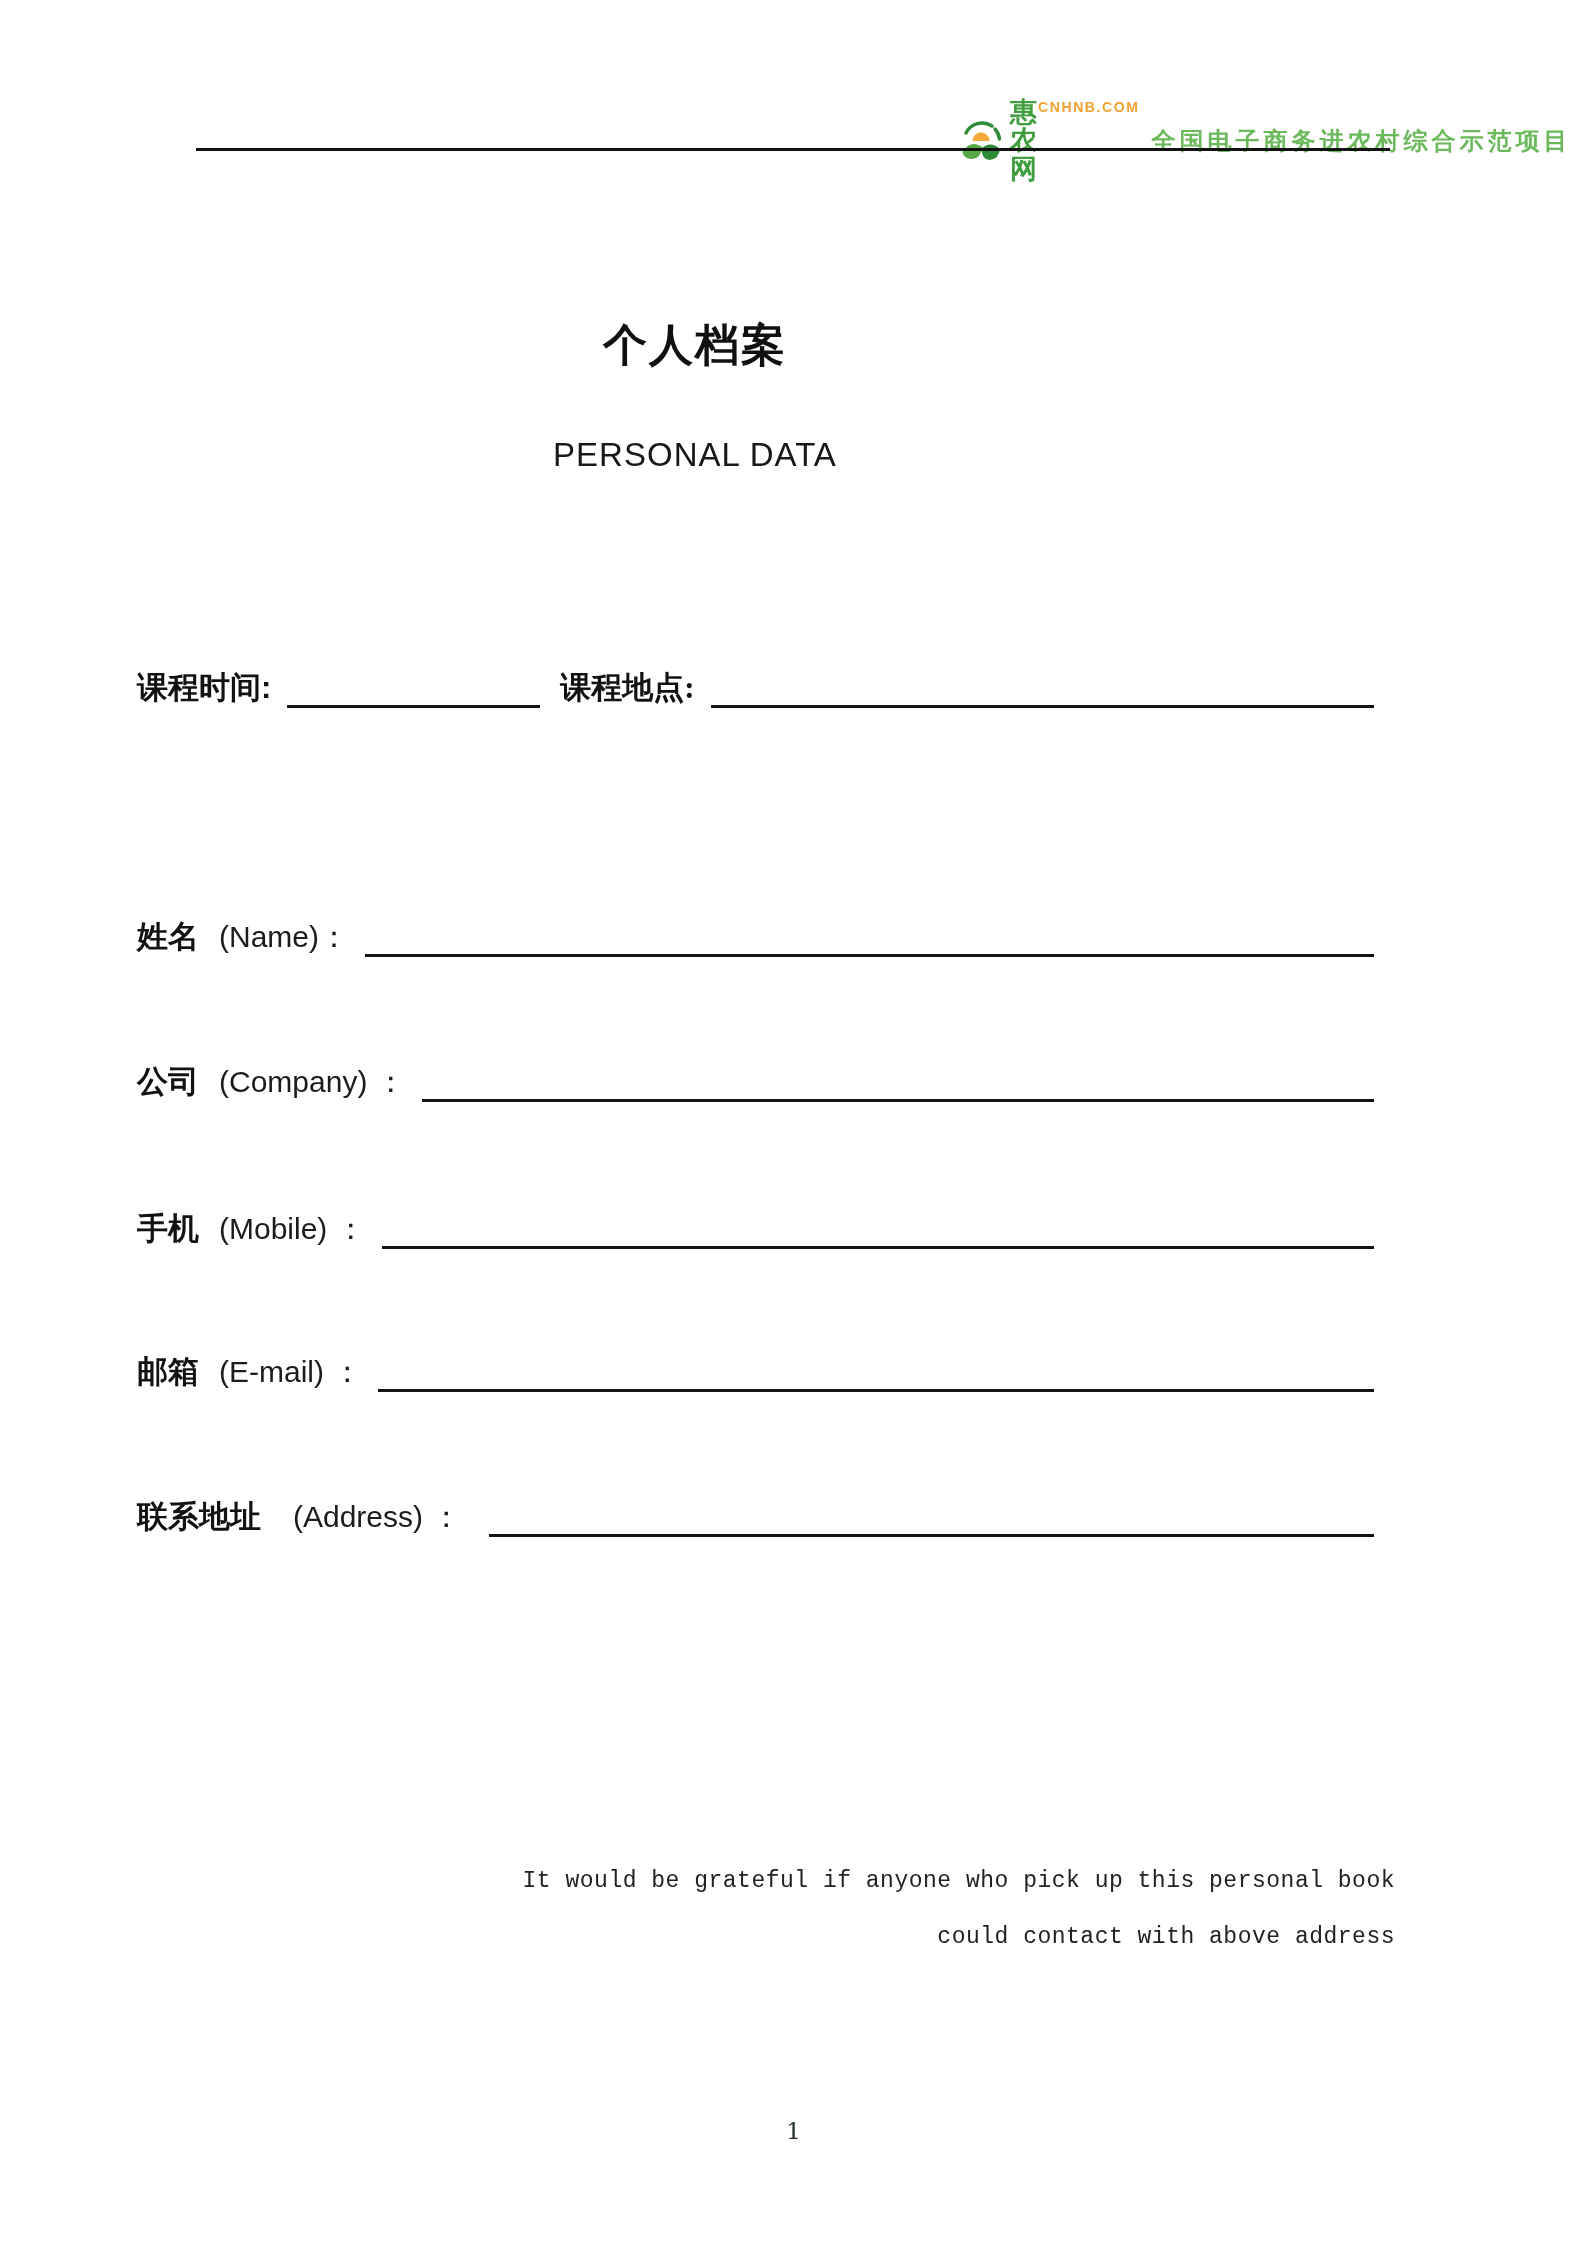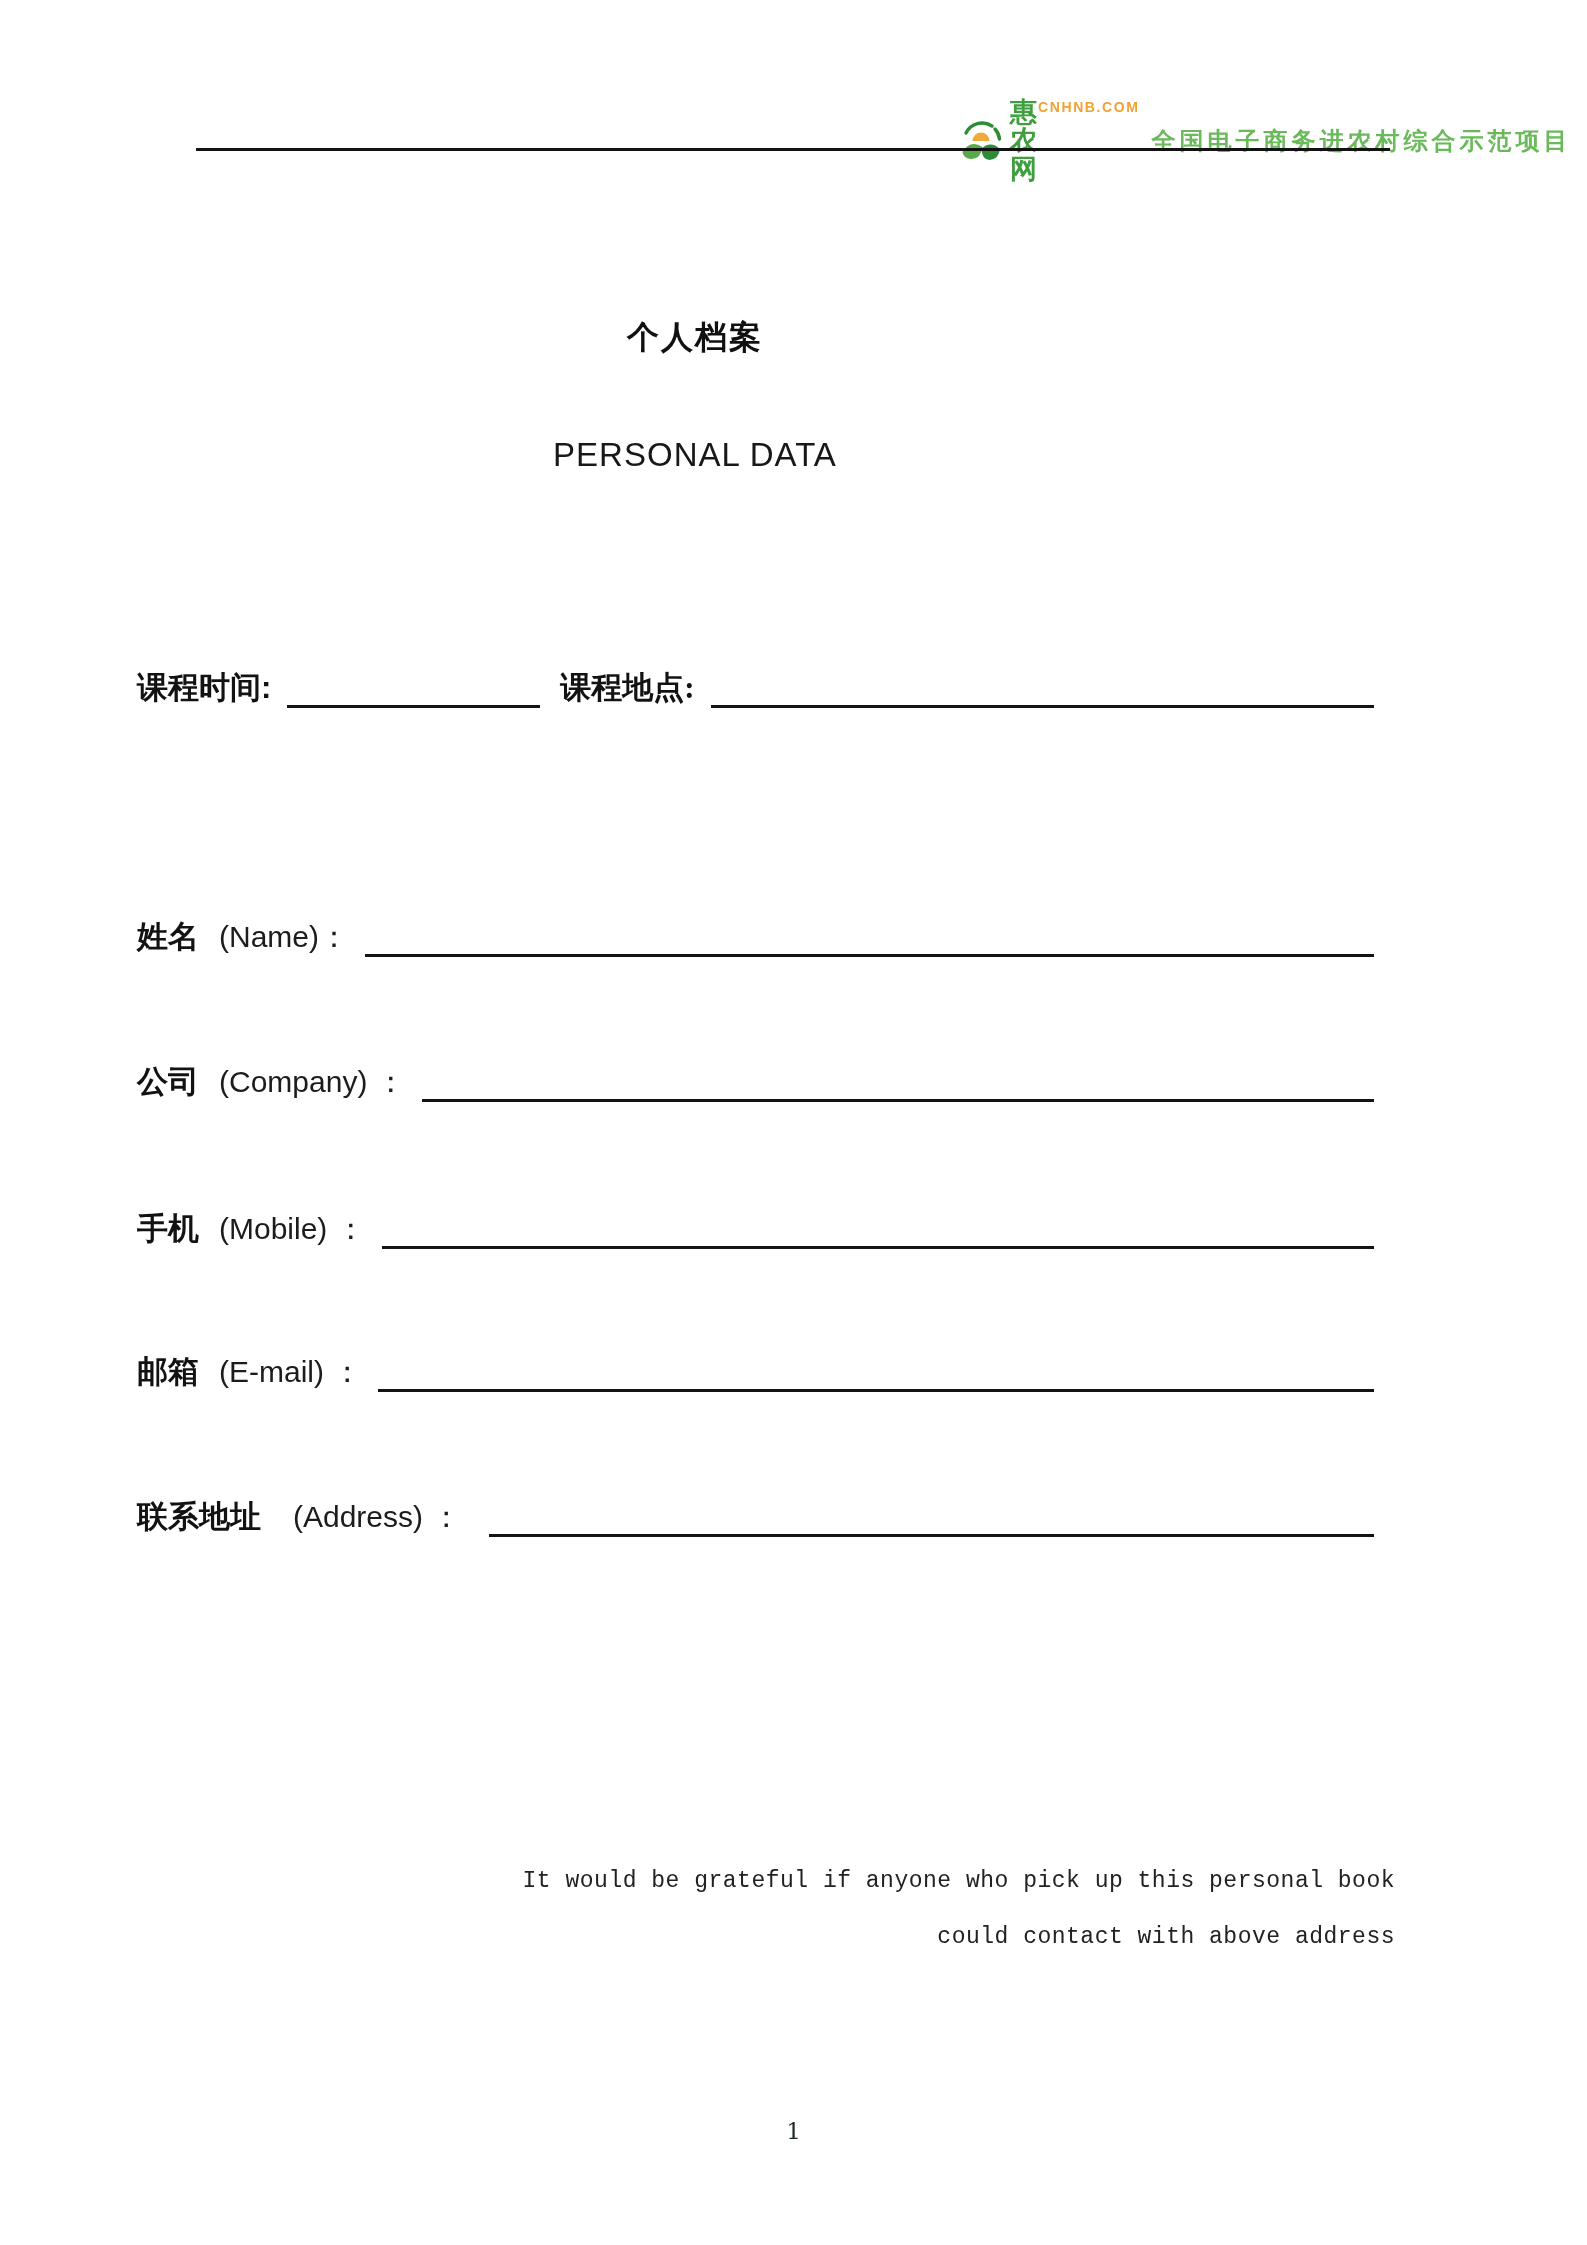--- a/index.html
+++ b/index.html
@@ -23,21 +23,21 @@
   .logo-name{font-size:27px;font-weight:700;color:#3f9e3d;line-height:1.05;letter-spacing:1px;}
   .logo-domain{font-size:14px;font-weight:700;color:#f0a233;letter-spacing:1.6px;margin-top:1px;}
   .slogan{font-size:24px;font-weight:600;color:#6ab95a;letter-spacing:4px;white-space:nowrap;}
   .header-rule{
     position:absolute;left:196px;right:197px;top:148px;
     height:3px;background:#121212;
   }
   
   .title{
     position:absolute;top:316px;left:0;width:1390px;
-    text-align:center;font-size:32px;font-weight:700;color:#101010;
+    text-align:center;font-size:44px;font-weight:700;color:#101010;
     letter-spacing:2px;
   }
   .subtitle{
     position:absolute;top:436px;left:0;width:1390px;
     text-align:center;font-size:33px;font-weight:400;color:#181818;
     letter-spacing:1px;
   }
   
   .row{
     position:absolute;left:137px;right:213px;

